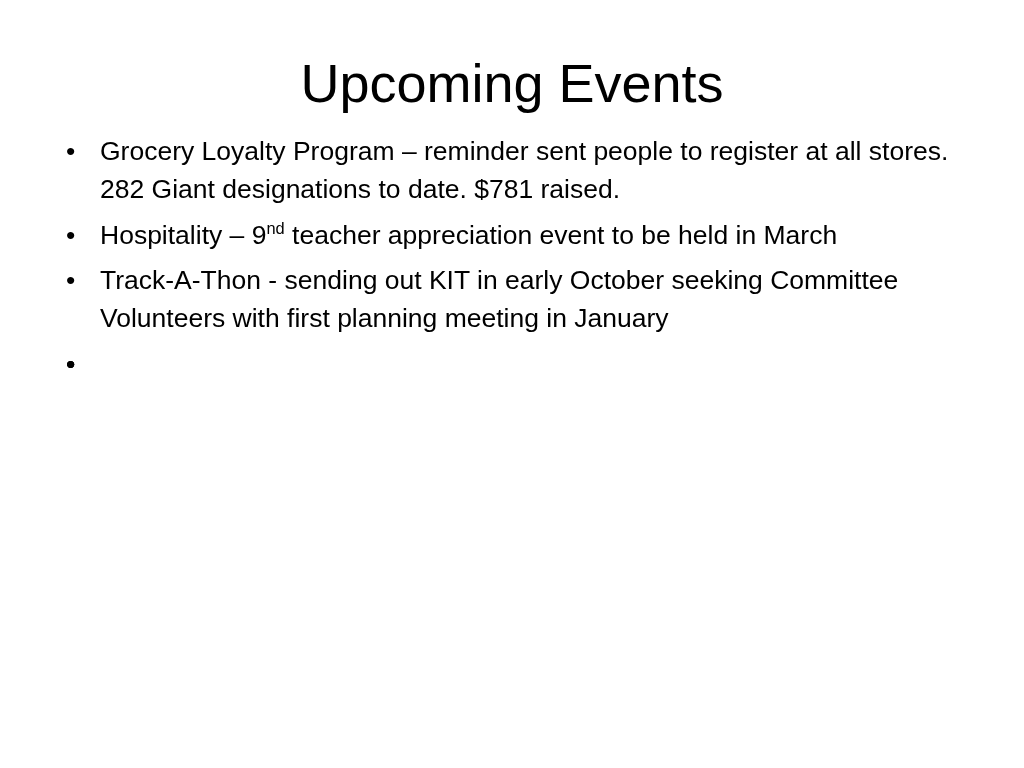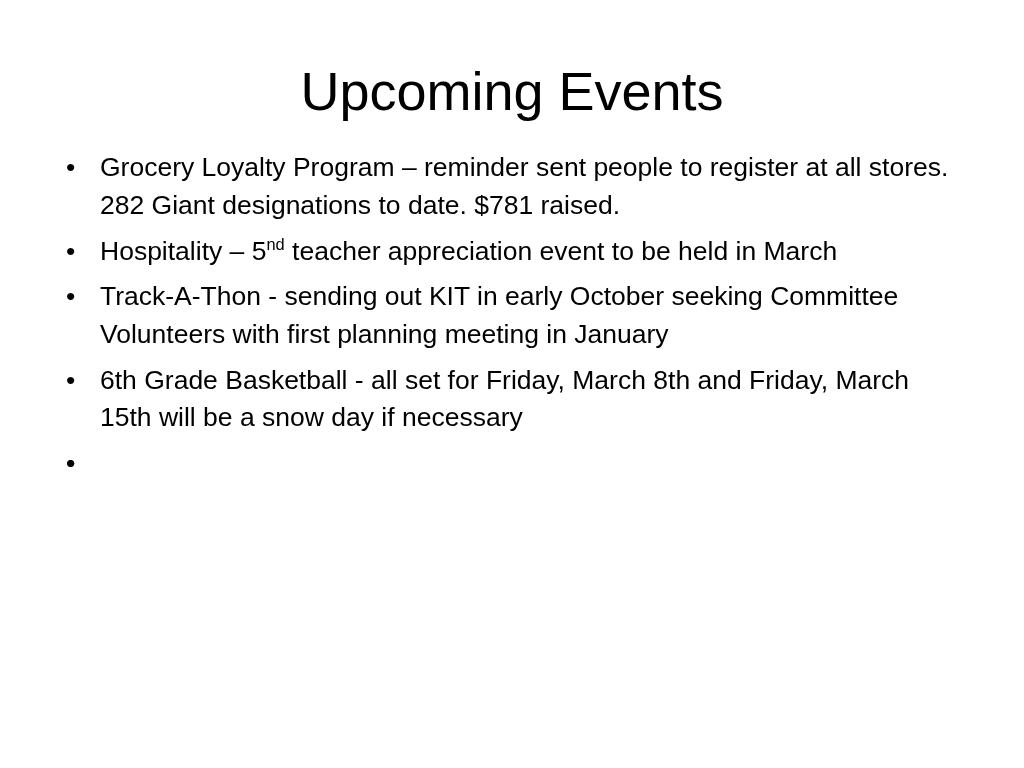--- a/index.html
+++ b/index.html
@@ -18,21 +18,21 @@
     position: relative;
     width: 1024px;
     height: 768px;
     box-sizing: border-box;
   }
   .slide-title {
     text-align: center;
     font-size: 54px;
     font-weight: normal;
     line-height: 1.1;
-    margin: 8px;
+    margin: 0;
     padding-top: 54px;
     letter-spacing: 0px;
   }
   .bullet-list {
     list-style: none;
     margin: 0;
     padding: 20px 62px 0 58px;
   }
   .bullet-item {
     position: relative;
@@ -66,31 +66,30 @@
 
   <ul class="bullet-list">
 
     <li class="bullet-item">
       <span class="dot">•</span>
       <span class="bullet-text">Grocery Loyalty Program – reminder sent people to register at all stores.  282 Giant designations to date. $781 raised.</span>
     </li>
 
     <li class="bullet-item">
       <span class="dot">•</span>
-      <span class="bullet-text"><span>Hospitality – 5</span><sup>nd</sup><span> teacher appreciation event to be held in March</span></span>
+      <span class="bullet-text"><span>Hospitality – 9</span><sup>nd</sup><span> teacher appreciation event to be held in March</span></span>
     </li>
 
     <li class="bullet-item">
       <span class="dot">•</span>
       <span class="bullet-text">Track-A-Thon - sending out KIT in early October seeking Committee Volunteers with first planning meeting in January</span>
     </li>
 
     <li class="bullet-item">
       <span class="dot">•</span>
-      <span class="bullet-text">6th Grade Basketball - all set for Friday, March 8th and Friday, March 15th will be a snow day if necessary</span>
     </li>
 
     <li class="bullet-item">
       <span class="dot">•</span>
     </li>
 
     <li class="bullet-item">
       <span class="dot">•</span>
     </li>
 

